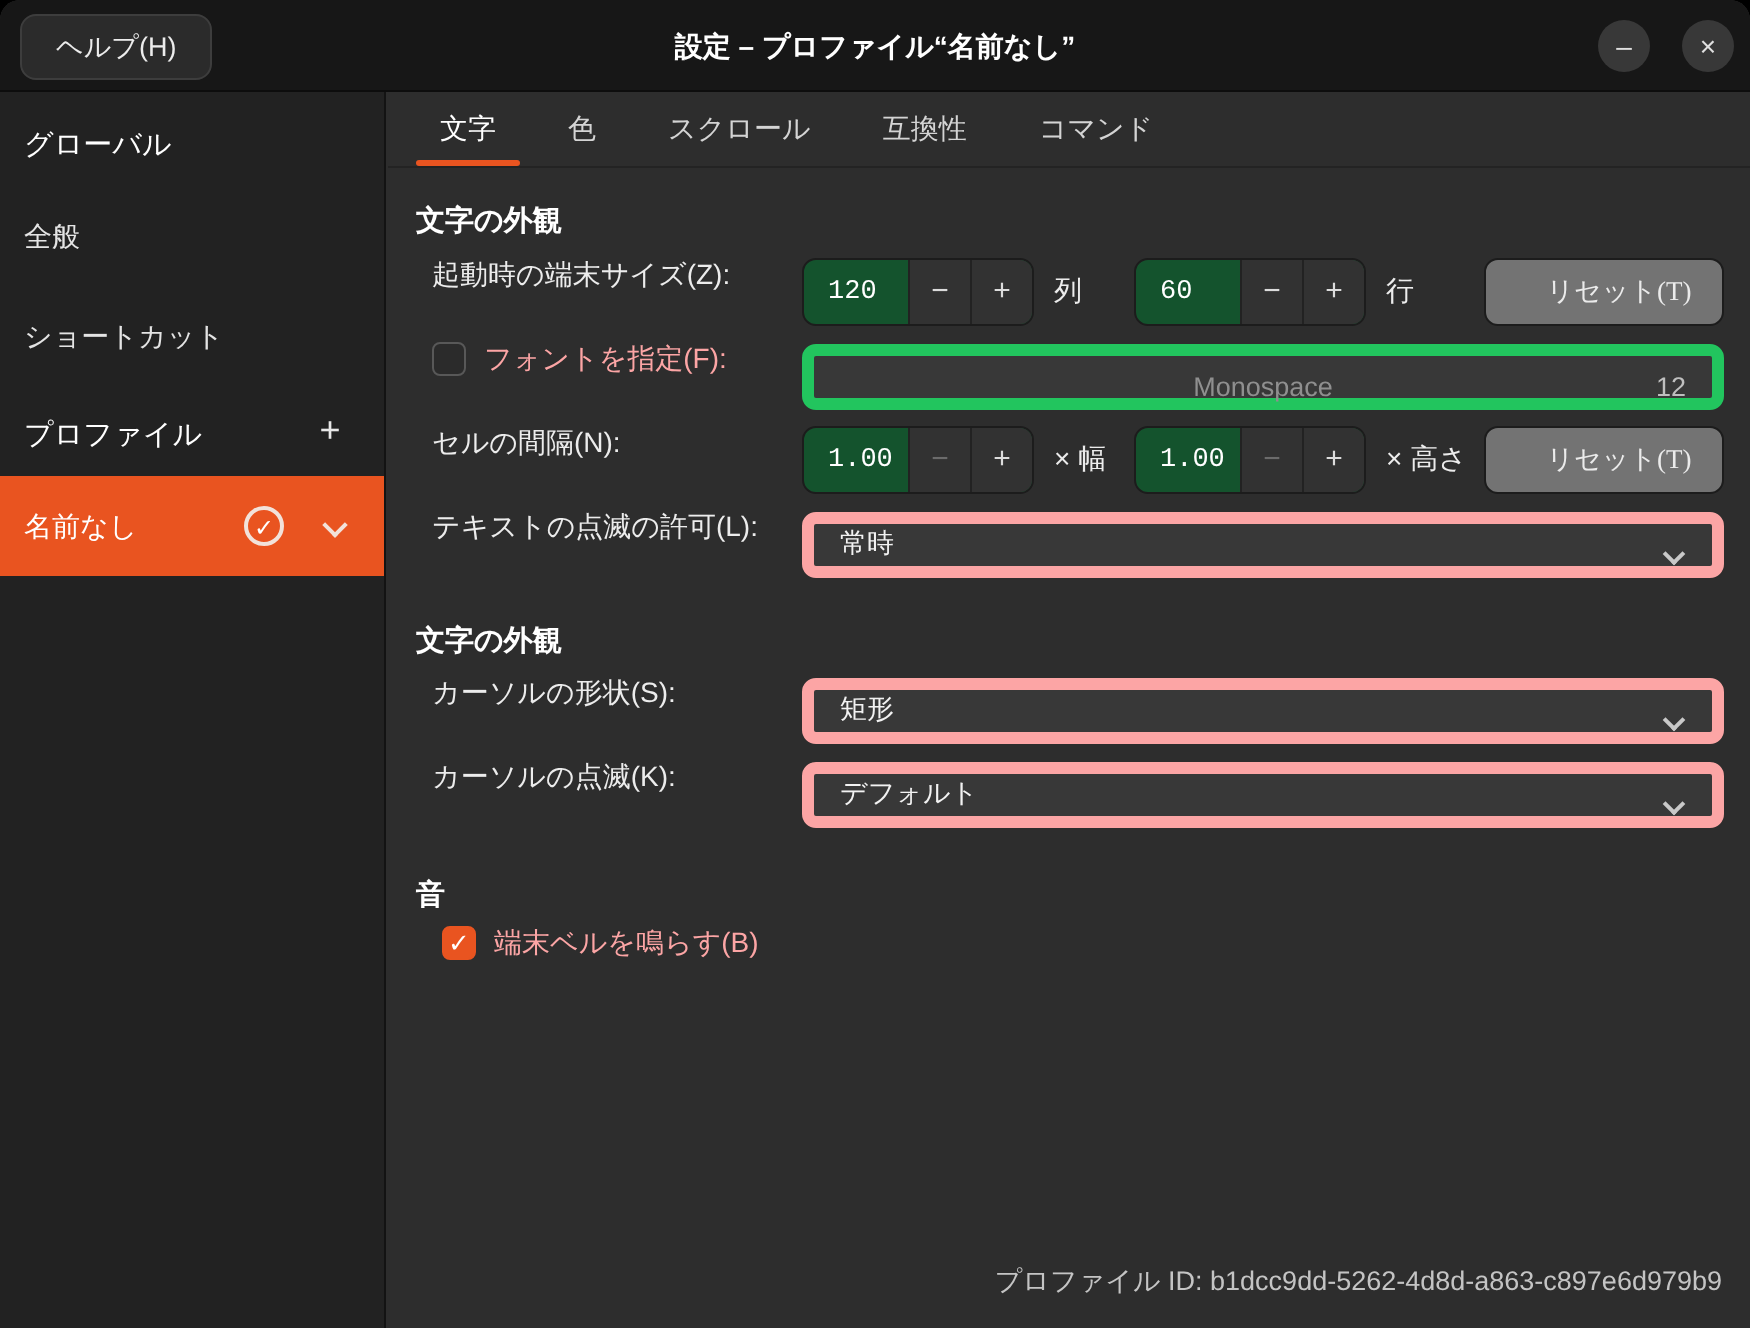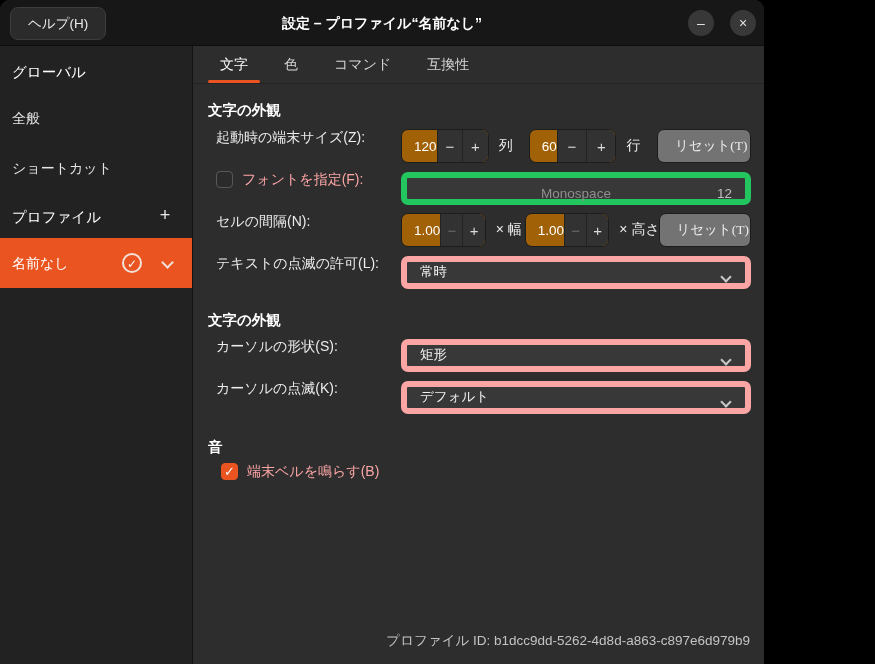--- a/index.html
+++ b/index.html
@@ -1,18 +1,18 @@
 <!DOCTYPE html>
 <html><head>
 <meta charset="utf-8">
 <style>
   * { margin:0; padding:0; box-sizing:border-box; }
   html,body { width:875px; height:664px; background:#000; }
   body { font-family:"Liberation Sans","DejaVu Sans",sans-serif; }
-  .window { position:relative; width:764px; height:664px; background:#2d2d2d; overflow:hidden; border-radius:10px 10px 0 0; }
+  .window { position:relative; width:875px; height:664px; background:#2d2d2d; overflow:hidden; border-radius:10px 10px 0 0; }
 
   
   .titlebar { position:absolute; top:0; left:0; right:0; height:46px; background:#171717; border-bottom:1px solid #0d0d0d; }
   .help-btn { position:absolute; left:10px; top:7px; height:33px; padding:0 17px; background:#2b2b2b; border:1px solid #3d3d3d; border-radius:8px; color:#ececec; font-size:13.5px; cursor:pointer; font-family:inherit; }
   .win-title { position:absolute; left:0; right:0; top:0; height:46px; line-height:46px; text-align:center; color:#ffffff; font-weight:bold; font-size:14px; pointer-events:none; }
   .circle-btn { position:absolute; top:10px; width:26px; height:26px; border-radius:50%; background:#383838; border:none; color:#e0e0e0; font-size:14px; line-height:26px; text-align:center; cursor:pointer; font-family:inherit; padding:0; }
   .btn-min { right:50px; }
   .btn-close { right:8px; }
 
   
@@ -40,21 +40,21 @@
   .h-cursor { margin-top:22px; }
   .h-sound { margin-top:24px; }
 
   .row { position:relative; height:34px; margin-top:8px; display:flex; padding-left:22px; }
   .row-first { margin-top:9px; }
   .row-bell { height:26px; margin-top:6px; padding-left:27px; }
   .row-label { color:#ececec; font-size:14px; }
   .controls { position:absolute; left:207px; right:13px; top:0; height:34px; display:flex; align-items:center; }
 
   
-  .spin { display:flex; width:116px; height:34px; background:#a16207; border:1px solid #1c1c1c; border-radius:7px; overflow:hidden; }
+  .spin { display:flex; width:116px; height:34px; background:#14532d; border:1px solid #1c1c1c; border-radius:7px; overflow:hidden;font-family:Liberation Mono, monospace; }
   .spin-value { flex:1; display:flex; align-items:center; padding-left:12px; color:#ffffff; font-size:13.5px; }
   .spin-btn { width:31px; background:#323232; border:none; border-left:1px solid #222222; color:#dcdcdc; font-size:15px; cursor:pointer; font-family:inherit; padding:0; }
   .spin-btn.dim { color:#6b6b6b; }
   .unit { width:40px; margin-left:10px; color:#ececec; font-size:14px; white-space:nowrap; }
 
   .reset-btn { margin-left:auto; width:120px; height:34px; background:#737373; border:1px solid #1c1c1c; border-radius:7px; color:#ebebeb; font-size:13.5px; cursor:pointer; font-family:Liberation Serif, serif;padding-left:15px; }
 
   .font-btn { position:relative; flex:1; height:33px; background:#383838; border:6px solid #22c55e; border-radius:7px; cursor:pointer; }
   .font-name { position:absolute; left:0; right:0; top:0; height:31px; line-height:31px; text-align:center; color:#8f8f8f; font-size:13.5px; }
   .font-size { position:absolute; right:13px; top:0; height:31px; line-height:31px; color:#bfbfbf; font-size:13.5px; }
@@ -93,22 +93,23 @@
       <span class="check-circle">✓</span>
       <span class="side-chevron"></span>
     </div>
   </aside>
 
   <main class="content">
 
     <nav class="tabs">
       <div class="tab active">文字</div>
       <div class="tab">色</div>
+      <div class="tab">スクロール</div>
+      <div class="tab">互換性</div>
       <div class="tab">コマンド</div>
-      <div class="tab">互換性</div>
     </nav>
 
     <h2 class="sec-heading">文字の外観</h2>
 
     <div class="row row-first">
       <span class="row-label">起動時の端末サイズ(Z):</span>
       <div class="controls">
         <div class="spin">
           <span class="spin-value">120</span>
           <button class="spin-btn">−</button>

